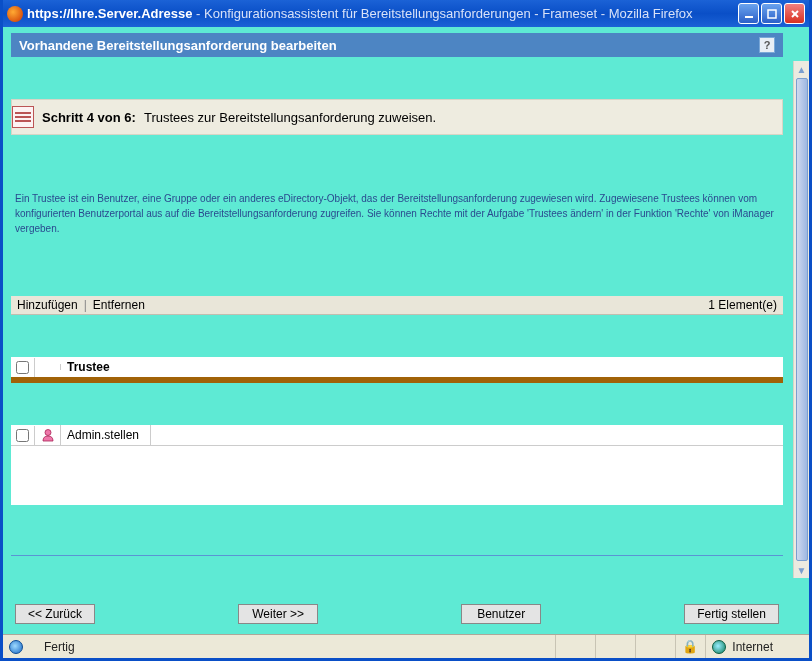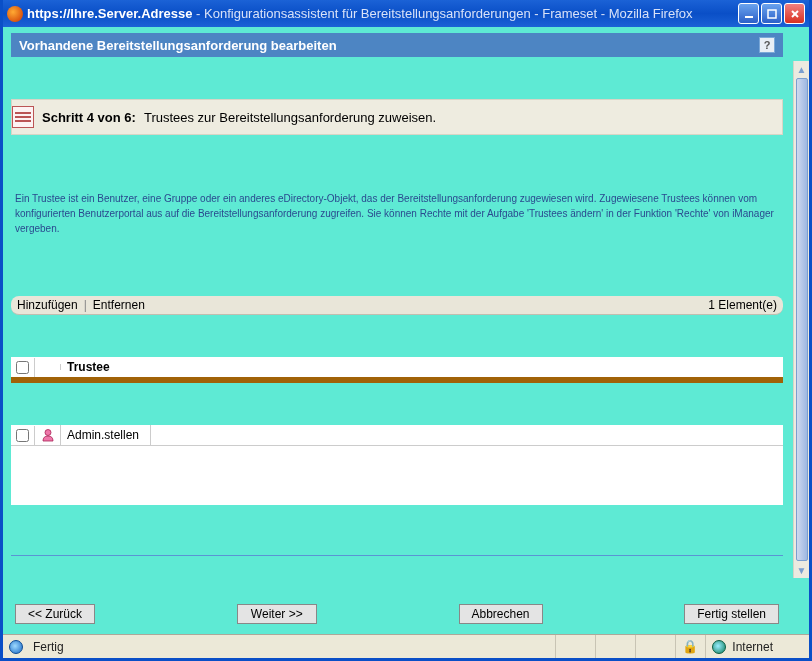--- a/index.html
+++ b/index.html
@@ -116,21 +116,20 @@
     padding: 3px 8px;
     font-size: 13px;
   }
   .toolbar-row {
     background: #e9e6d9;
     display: flex;
     align-items: center;
     padding: 2px 6px;
     font-size: 12px;
     border-bottom: 1px solid #c0beb0;
-    border-radius: 8px;
   }
   .toolbar-row .link { color: #000; cursor: pointer; }
   .toolbar-row .sep { margin: 0 6px; color: #888; }
   .toolbar-row .count { margin-left: auto; color: #000; }
 
   .table-head {
     display: flex;
     align-items: center;
     border-bottom: 6px solid #a16207;
     background: #fff;
@@ -181,21 +180,21 @@
     height: 24px;
     border-top: 1px solid #aca899;
     background: #ece9d8;
     display: flex;
     align-items: center;
     font-size: 12px;
     color: #222;
   }
   .status-left {
     display: flex; align-items: center;
-    gap: 10px; padding: 0 6px;
+    gap: 21px; padding: 0 6px;
     flex: 1;
     border-right: 1px solid #c8c4b4;
     height: 100%;
   }
   .status-slot {
     border-right: 1px solid #c8c4b4;
     height: 100%;
     display: flex;
     align-items: center;
     padding: 0 6px;
@@ -324,21 +323,21 @@
           </div>
           <div class="col-trustee">Admin.stellen</div>
         </div>
       </div>
 
       <hr class="hr-blue">
 
       <div class="button-row">
         <button class="btn">&lt;&lt; Zurück</button>
         <button class="btn">Weiter &gt;&gt;</button>
-        <button class="btn">Abbrechen</button>
+        <button class="btn">Benutzer</button>
         <button class="btn">Fertig stellen</button>
       </div>
 
     </div>
   </div>
 
   <div class="status-bar">
     <div class="status-left">
       <div class="ie-icon"></div>
       <span>Fertig</span>

